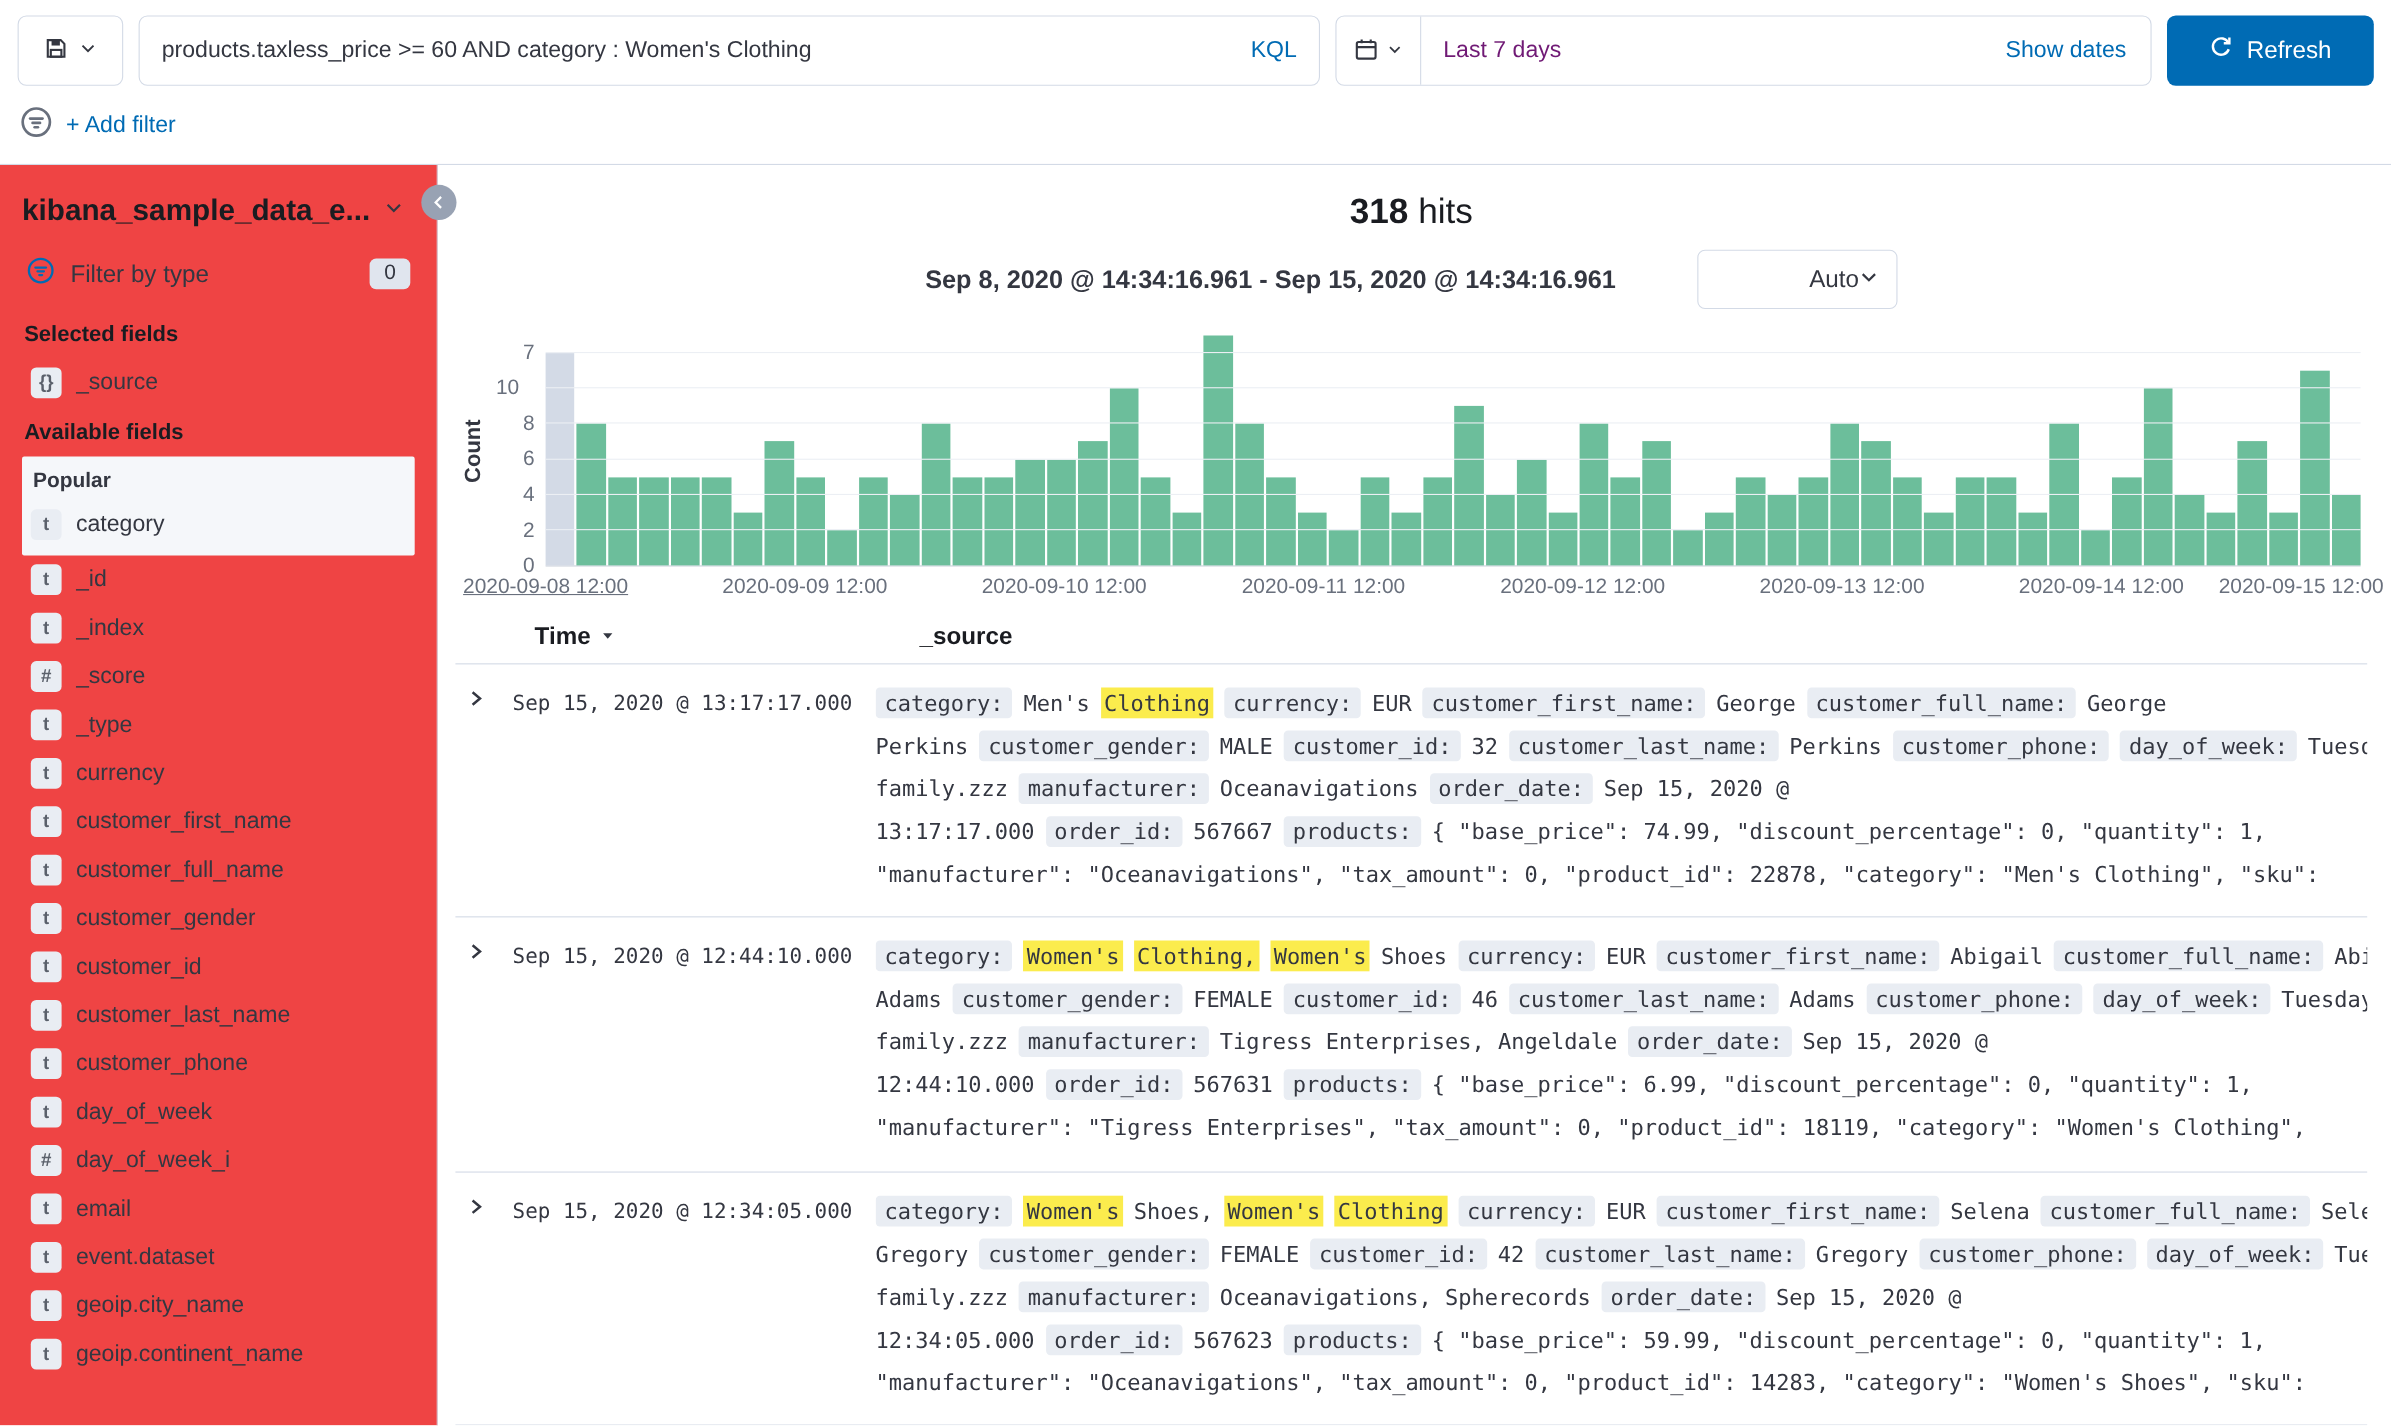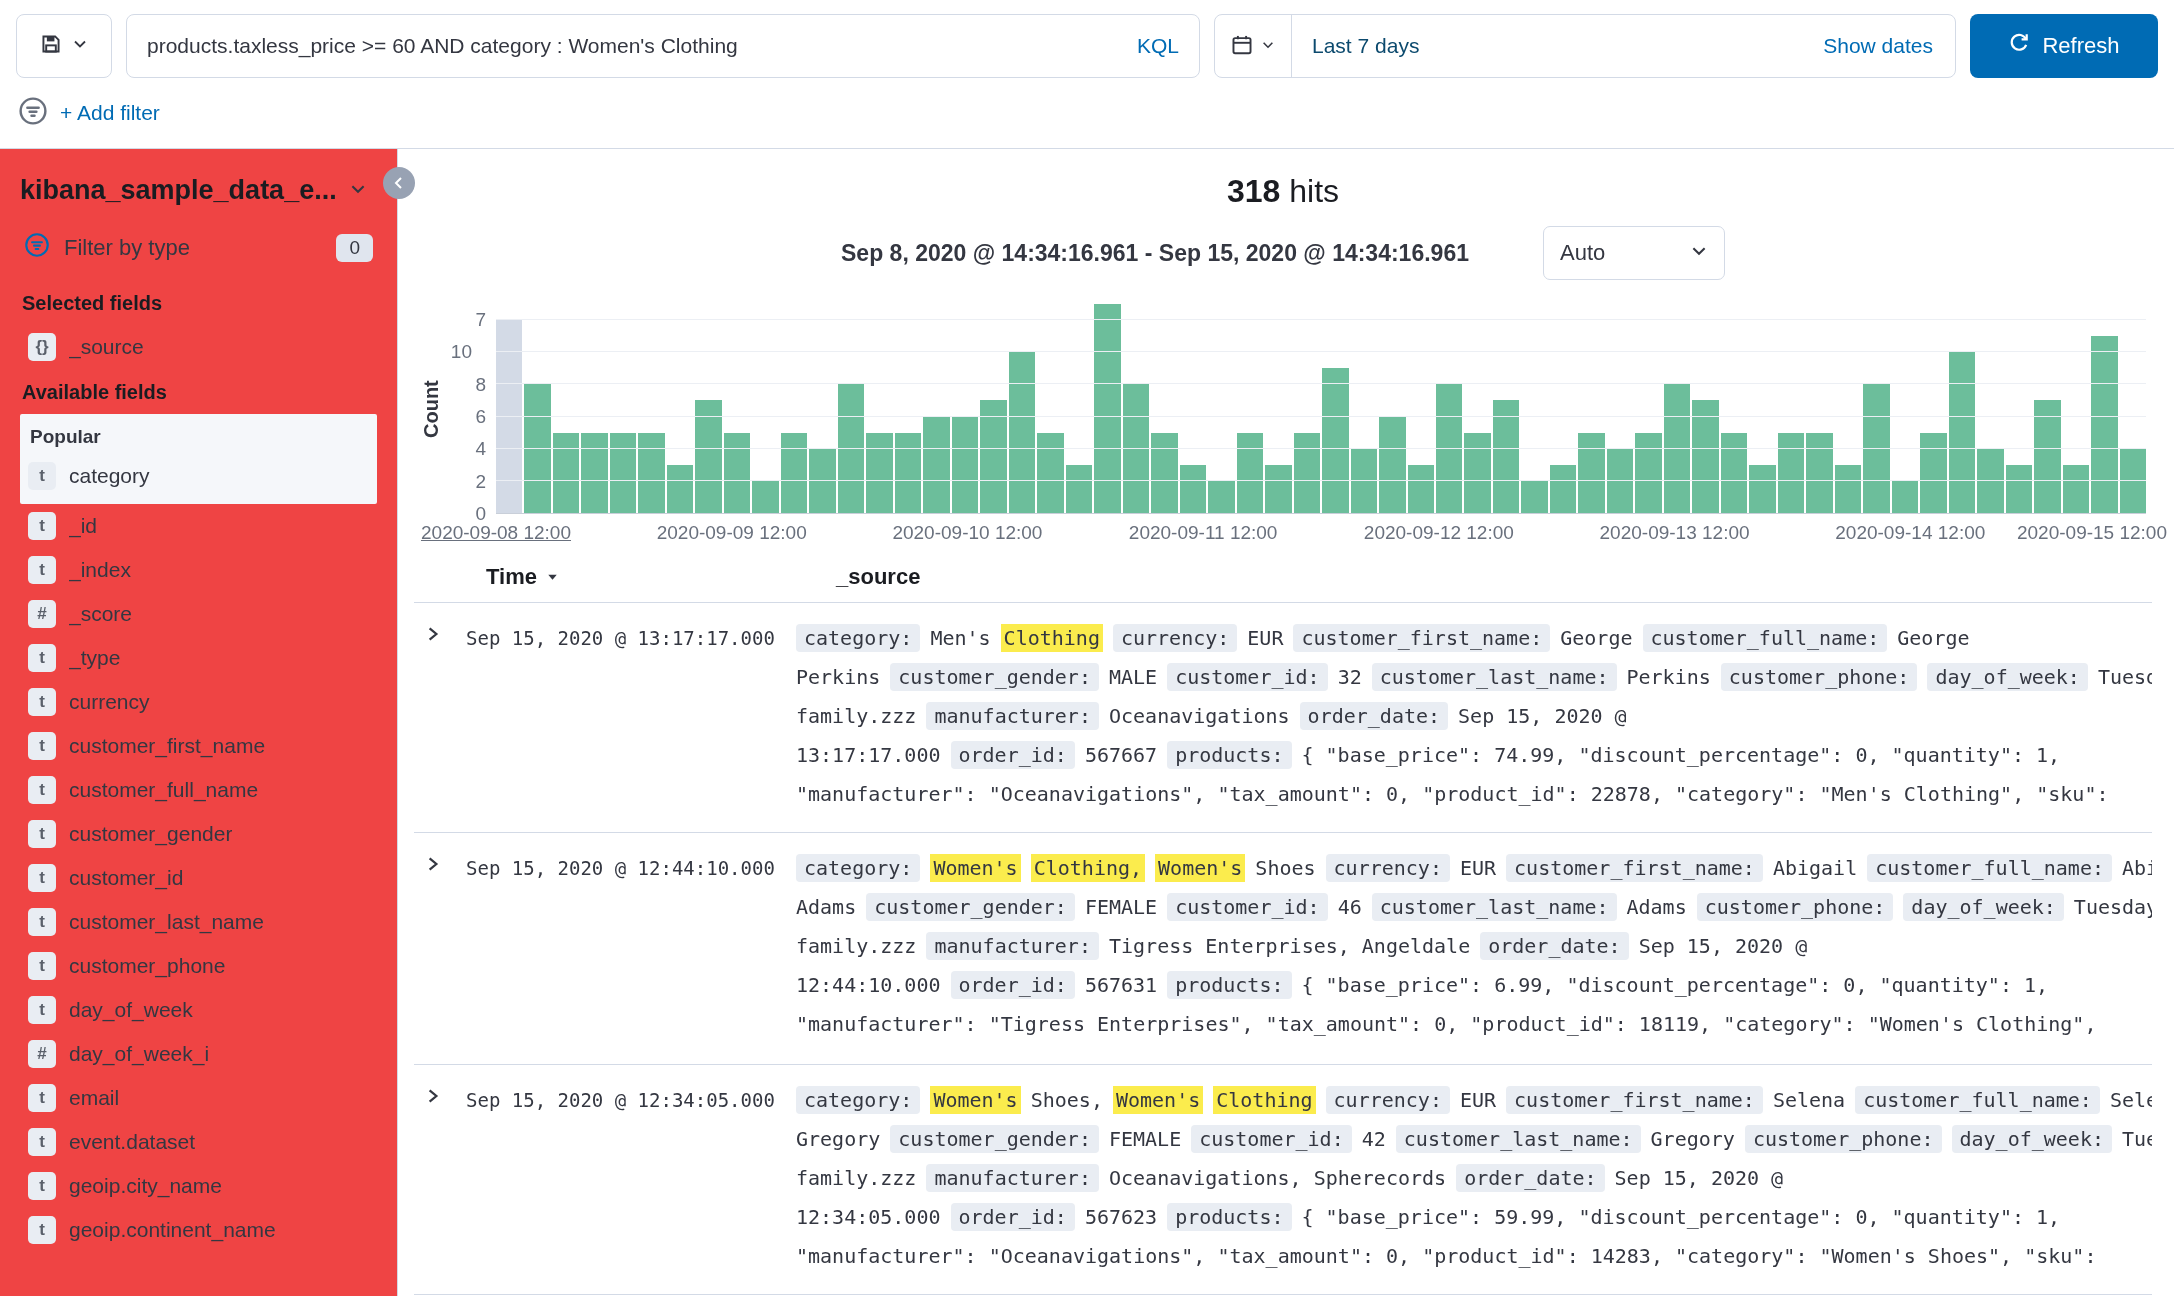--- a/index.html
+++ b/index.html
@@ -32,21 +32,21 @@
     flex:1; height:64px; border:1px solid var(--border); border-radius:8px; background:#fff;
     display:flex; align-items:center; padding:0 20px; gap:14px;
   }
   .query-text { flex:1; font-size:21px; color:#343741; white-space:nowrap; overflow:hidden; }
   .kql { color:var(--accent); font-size:21px; cursor:pointer; }
   .datepicker {
     width:742px; height:64px; border:1px solid var(--border); border-radius:8px; background:#fff;
     display:flex; align-items:center;
   }
   .cal-btn { display:flex; align-items:center; gap:8px; padding:0 16px; height:100%; background:transparent; border:none; border-right:1px solid var(--border); cursor:pointer; }
-  .quick { flex:1; padding:0 20px; font-size:21px; color:#0c4a6e; cursor:pointer; }
+  .quick { flex:1; padding:0 20px; font-size:21px; color:#701a75; cursor:pointer; }
   .showdates { color:var(--accent); padding:0 22px; font-size:21px; cursor:pointer; white-space:nowrap; }
   .refresh {
     height:64px; width:188px; background:var(--accent); color:#fff; border:none; border-radius:8px;
     font-size:22px; font-weight:500; display:flex; align-items:center; justify-content:center; gap:12px; cursor:pointer;
     font-family:inherit;
   }
 
   
   .filterbar { display:flex; align-items:center; gap:12px; padding:8px 16px 18px 18px; }
   .addfilter { color:var(--accent); font-size:21px; cursor:pointer; }
@@ -83,21 +83,21 @@
   }
 
   
   .main { flex:1; padding:24px 22px 0 16px; overflow:hidden; }
   .hits-row { text-align:center; font-size:32px; margin-bottom:16px; color:#1A1C21; }
   .hits-num { font-weight:700; }
   .range-row { display:flex; align-items:center; justify-content:center; gap:46px; margin-bottom:24px; }
   .range-text { font-size:23px; font-weight:600; color:#343741; }
   .interval-select {
     width:182px; height:54px; border:1px solid var(--border); border-radius:7px; background:#fff;
-    display:flex; align-items:center; justify-content:space-between; padding:0 16px; font-size:22px; cursor:pointer;margin-left:28px;
+    display:flex; align-items:center; justify-content:flex-end; padding:0 16px; font-size:22px; cursor:pointer;margin-left:28px;
   }
 
   .chart-grid { display:grid; grid-template-columns:34px 48px 1fr; grid-template-rows:210px 42px; margin-right:6px; }
   .ylabel {
     grid-column:1; grid-row:1; display:flex; align-items:center; justify-content:center;
     writing-mode:vertical-rl; transform:rotate(180deg); font-size:20px; font-weight:700; color:#343741;
   }
   .yticks { grid-column:2; grid-row:1; position:relative; }
   .ytick { position:absolute; right:10px; font-size:19px; color:#69707D; line-height:22px; }
   .plot { grid-column:3; grid-row:1; position:relative; display:flex; align-items:flex-end; gap:2px; border-bottom:1px solid #C9CFD9; }

